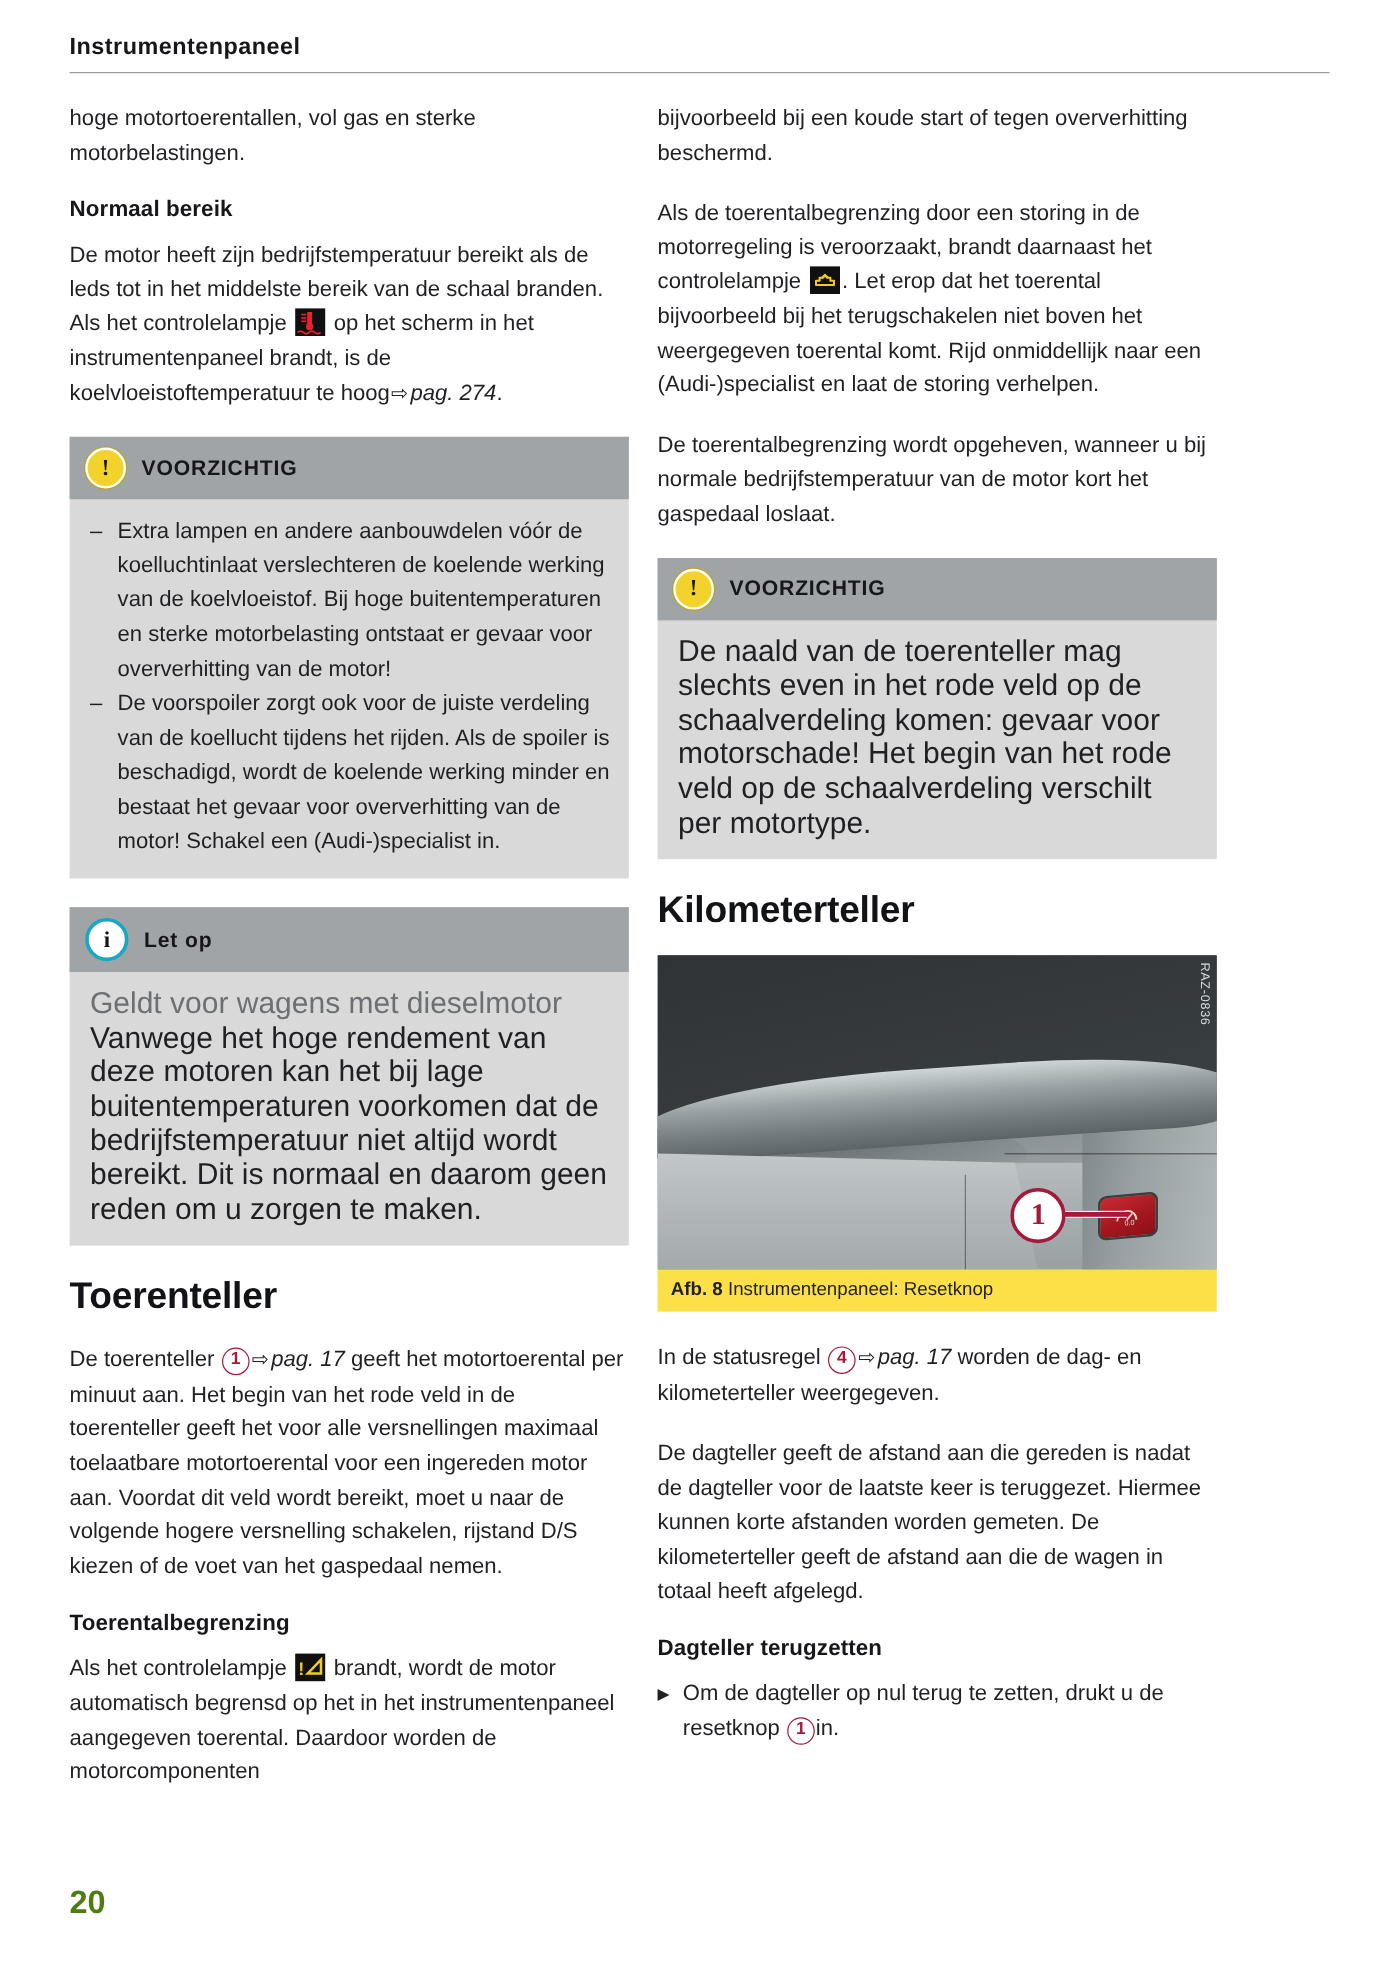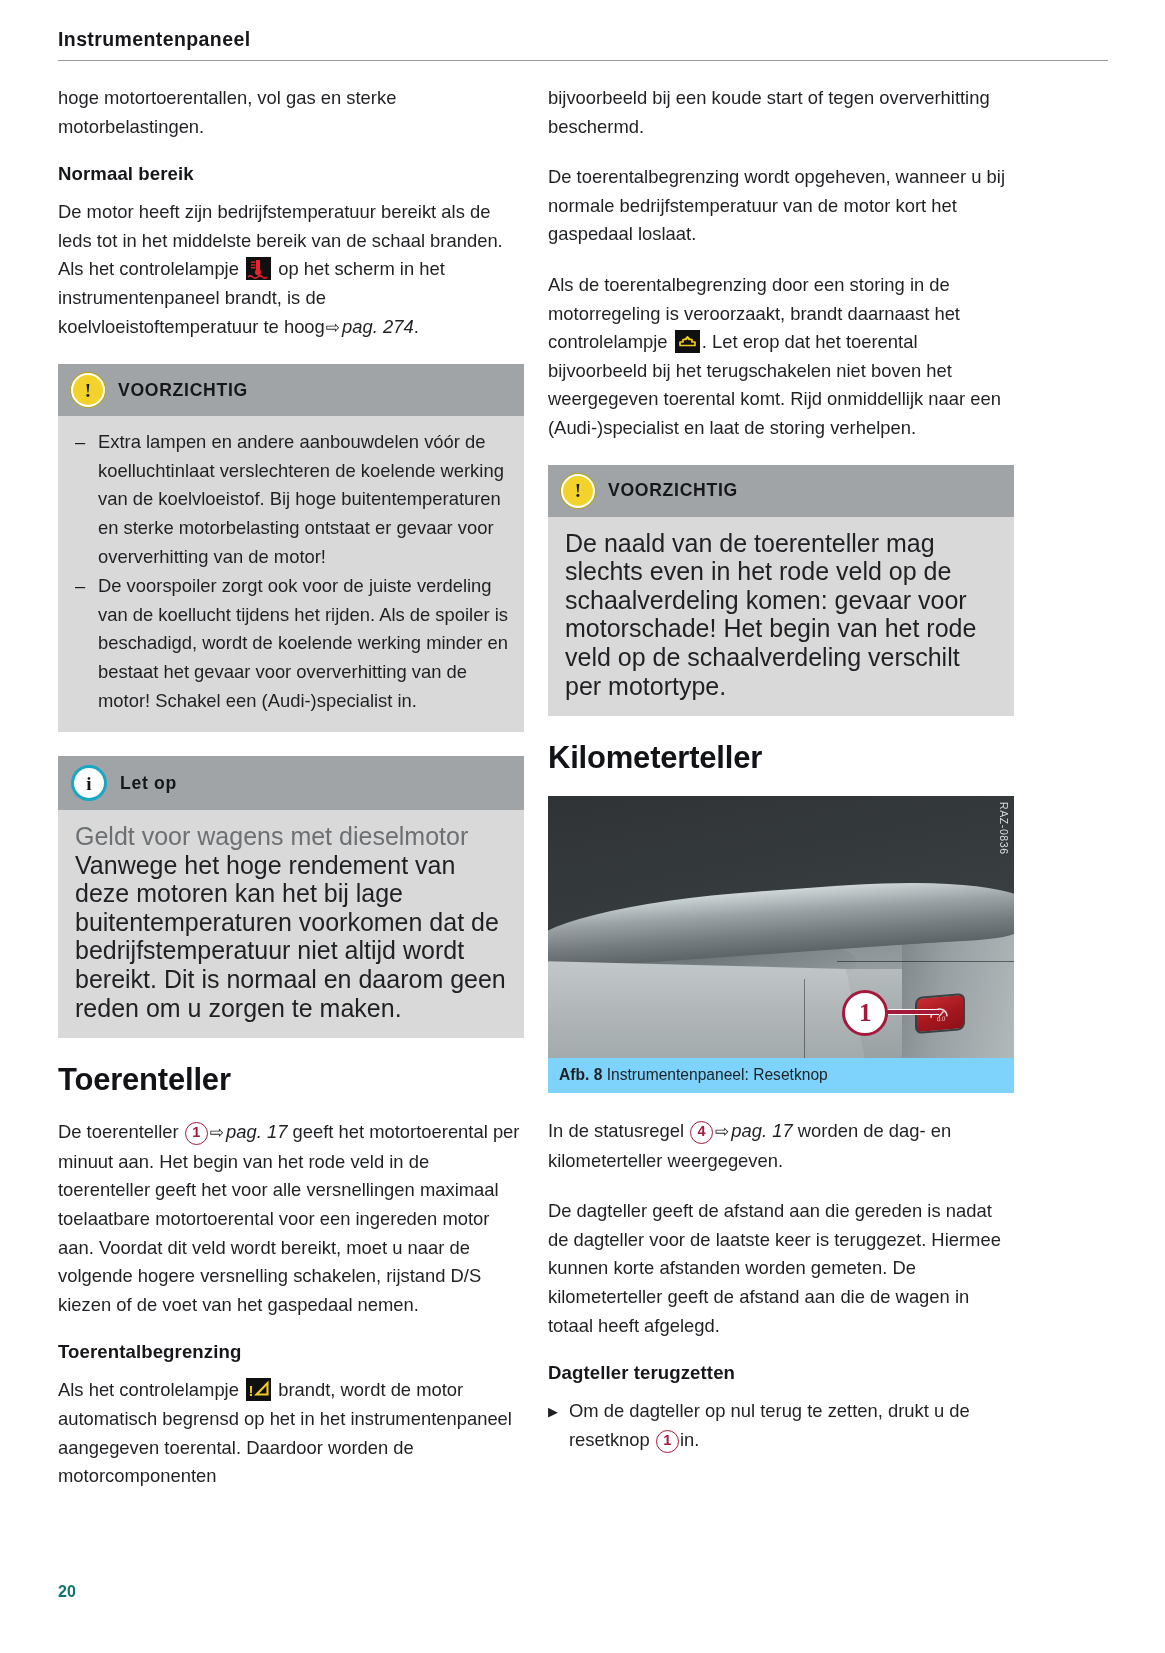--- a/index.html
+++ b/index.html
@@ -221,21 +221,21 @@
     position: absolute;
     right: 4px;
     top: 6px;
     font-size: 10.5px;
     letter-spacing: 0.6px;
     color: #d7dcde;
     writing-mode: vertical-rl;
     font-family: "Liberation Sans", sans-serif;
   }
   figcaption.fig-cap {
-    background: #7dd3fc;
+    background: #fde047;
     padding: 8px 11px 9px 11px;
     font-size: 15.6px;
     color: #1f2023;
   }
   figcaption.fig-cap b { font-weight: bold; }
 
   
   .dash-top {
     position: absolute; inset: 0;
     background: linear-gradient(168deg,#2f3336 0%,#373c3f 45%,#41474a 100%);
@@ -352,23 +352,23 @@
     left: 0; top: 1px;
     font-size: 13px;
     color: #1f2023;
   }
 
   
   .folio {
     position: absolute;
     left: 58px;
     bottom: 52px;
-    font-size: 16px;
-    font-weight: bold;
-    color: #0f766e;
+    font-size: 27px;
+    font-weight: bold;
+    color: #4d7c0f;
   }
 </style>
 </head>
 <body>
 
 <div class="page">
 
   <div class="runhead">
     <div class="runhead-title">Instrumentenpaneel</div>
     <div class="runhead-rule"></div>
@@ -435,29 +435,29 @@
           </svg>
         </span>
         <span>brandt, wordt de motor automatisch begrensd op het in het instrumentenpaneel aangegeven toerental. Daardoor worden de motorcomponenten</span></p>
 
     </div>
 
     <div class="col">
 
       <p class="body">bijvoorbeeld bij een koude start of tegen oververhitting beschermd.</p>
 
-      <p class="body">De toerentalbegrenzing wordt opgeheven, wanneer u bij normale bedrijfstemperatuur van de motor kort het gaspedaal loslaat.</p>
-
       <p class="body"><span>Als de toerentalbegrenzing door een storing in de motorregeling is veroorzaakt, brandt daarnaast het controlelampje</span>
         <span class="chip">
           <svg width="25" height="23" viewBox="0 0 25 23">
             <path d="M5 15.5 L5 12 L8 12 L8 9.5 L11 9.5 L12.5 7 L14 9.5 L17 9.5 L17 12 L20 12 L20 15.5 Z" fill="none" stroke="#f2cb1e" stroke-width="1.7" stroke-linejoin="round"></path>
             <path d="M9.5 9.5 L12.5 7 L15.5 9.5" fill="none" stroke="#f2cb1e" stroke-width="1.4"></path>
           </svg>
         </span><span>. Let erop dat het toerental bijvoorbeeld bij het terugschakelen niet boven het weergegeven toerental komt. Rijd onmiddellijk naar een (Audi-)specialist en laat de storing verhelpen.</span></p>
+
+      <p class="body">De toerentalbegrenzing wordt opgeheven, wanneer u bij normale bedrijfstemperatuur van de motor kort het gaspedaal loslaat.</p>
 
       <div class="box">
         <div class="box-head">
           <span class="ico-warn">!</span>
           <span class="box-head-label">VOORZICHTIG</span>
         </div>
         <div class="box-body">
           <p>De naald van de toerenteller mag slechts even in het rode veld op de schaalverdeling komen: gevaar voor motorschade! Het begin van het rode veld op de schaalverdeling verschilt per motortype.</p>
         </div>
       </div>

